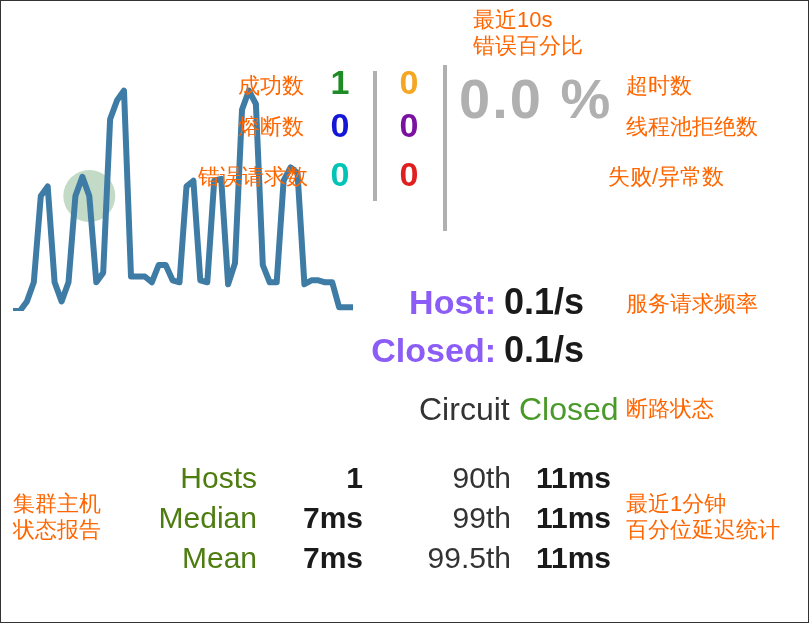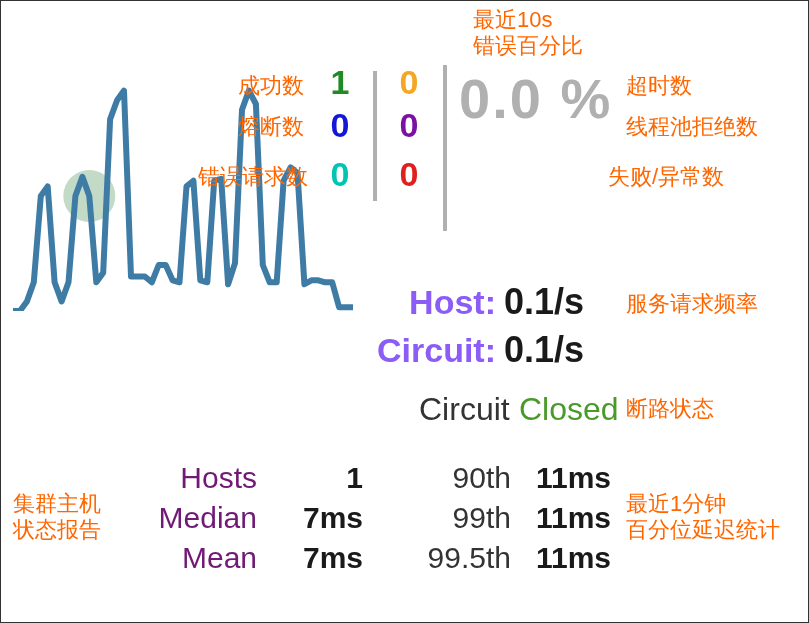--- a/index.html
+++ b/index.html
@@ -91,21 +91,21 @@
     color: #333;
     font-size: 32px;
   }
   .circuit-val {
     position: absolute;
     font-size: 32px;
   }
 
   .stat-lbl {
     position: absolute;
-    color: #701a75;
+    color: #4d7c0f;
     font-size: 30px;
     text-align: right;
   }
   .stat-val {
     position: absolute;
     color: #1a1a1a;
     font-size: 30px;
     font-weight: bold;
     text-align: right;
   }
@@ -147,21 +147,21 @@
   <div class="vsep" style="left:442px; top:64px; height:166px;"></div>
 
   <div class="pct" style="left:458px; top:65px;">0.0 %</div>
 
   <div class="anno" style="left:625px; top:72px;">超时数</div>
   <div class="anno" style="left:625px; top:113px;">线程池拒绝数</div>
   <div class="anno" style="left:607px; top:163px;">失败/异常数</div>
 
   <div class="rate-lbl" style="left:320px; top:282px; width:175px;">Host:</div>
   <div class="rate-val" style="left:503px; top:280px;">0.1/s</div>
-  <div class="rate-lbl" style="left:320px; top:330px; width:175px;">Circuit:</div>
+  <div class="rate-lbl" style="left:320px; top:330px; width:175px;">Closed:</div>
   <div class="rate-val" style="left:503px; top:328px;">0.1/s</div>
 
   <div class="anno" style="left:625px; top:290px;">服务请求频率</div>
 
   <div class="circuit-lbl" style="left:418px; top:390px;">Circuit</div>
   <div class="circuit-val c-closed" style="left:518px; top:390px;">Closed</div>
   <div class="anno" style="left:625px; top:395px;">断路状态</div>
 
   <div class="anno" style="left:12px; top:490px; white-space:pre;">集群主机
 状态报告</div>

